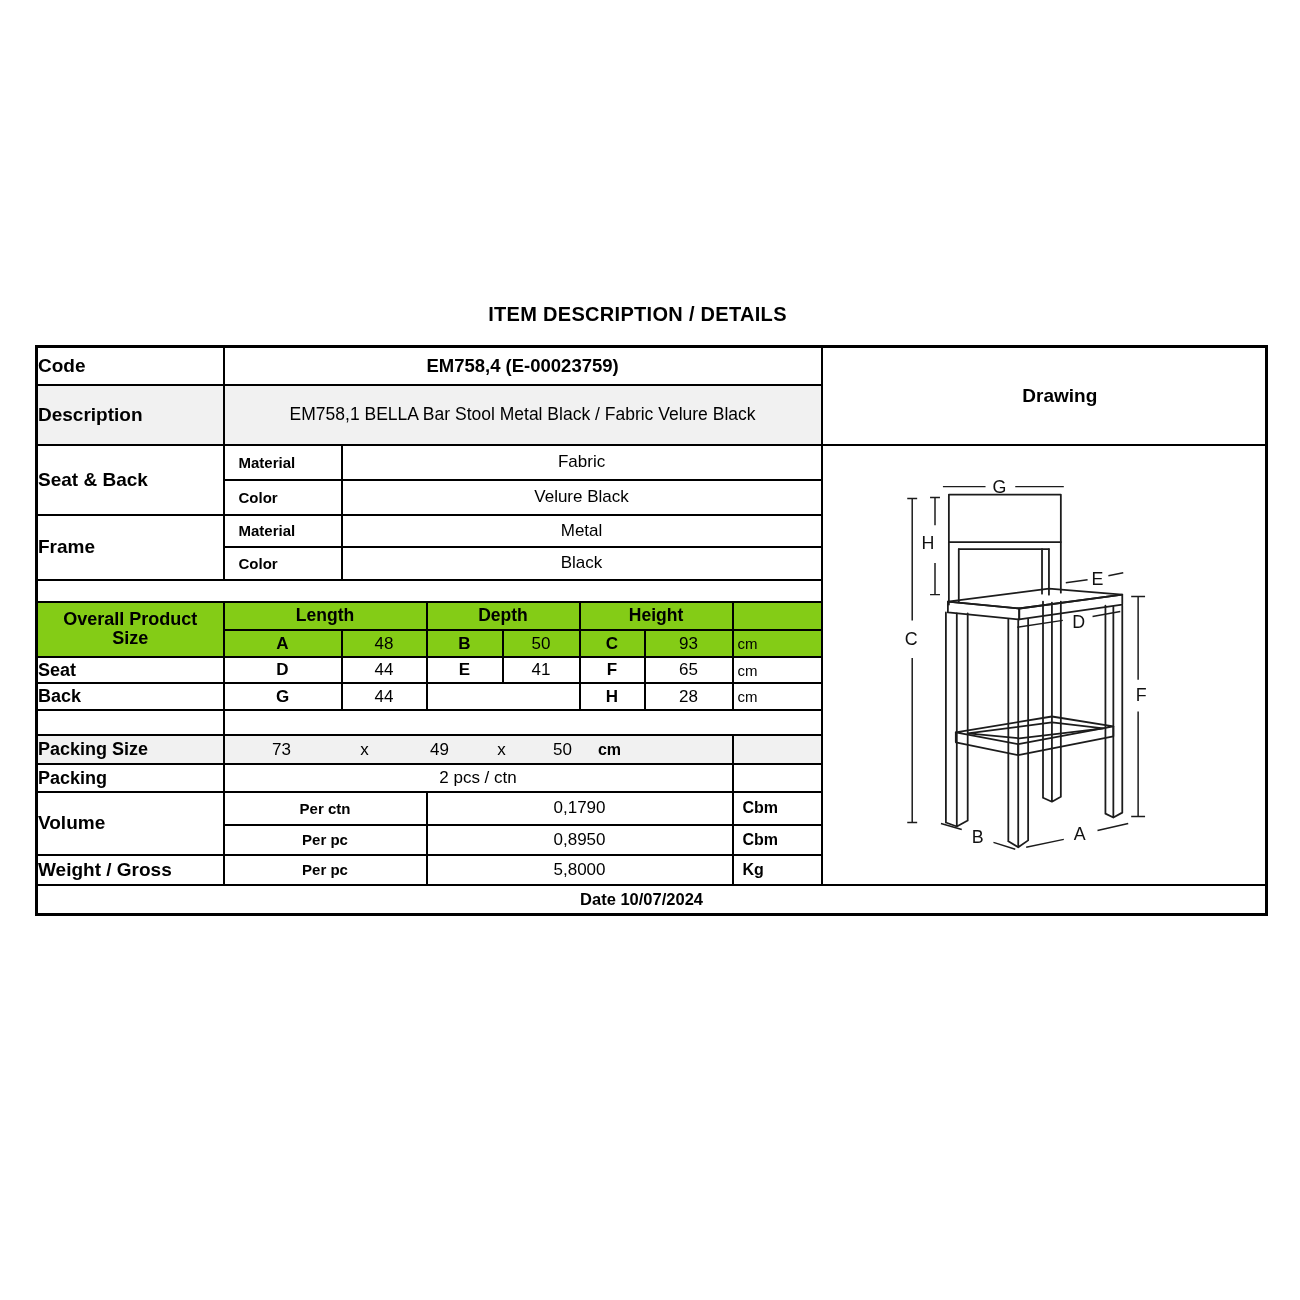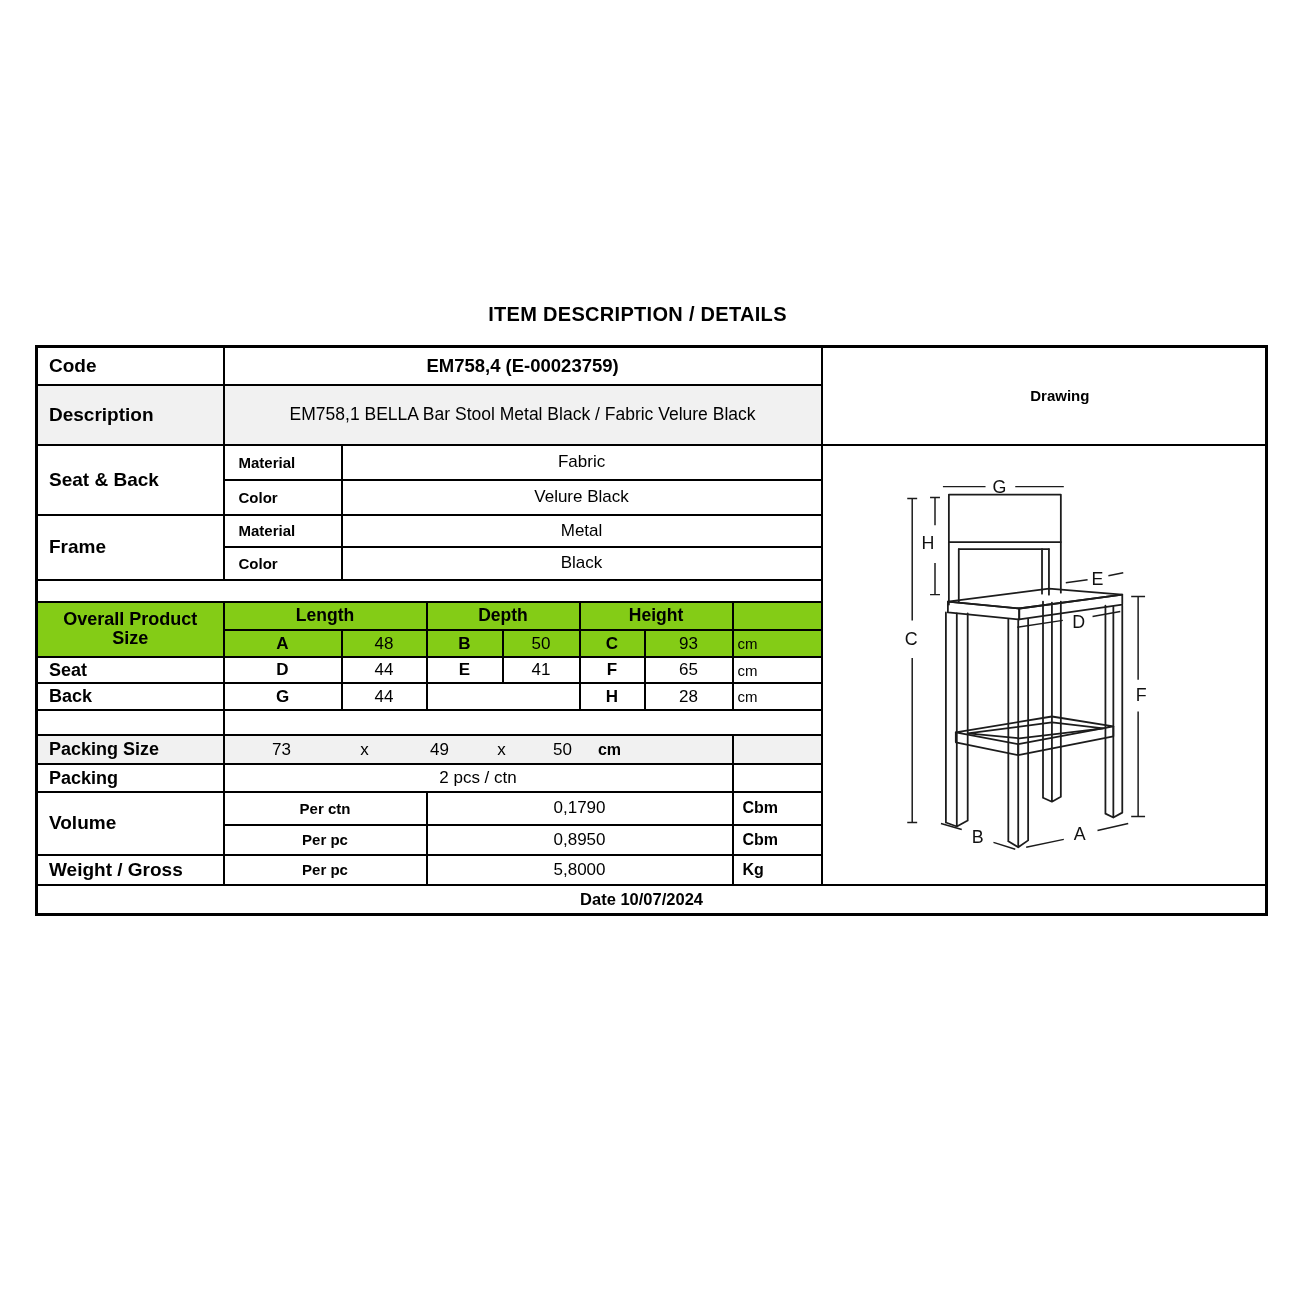--- a/index.html
+++ b/index.html
@@ -5,31 +5,31 @@
   html,body{margin:0;padding:0;background:#fff;}
   body{width:1300px;height:1300px;position:relative;font-family:"Liberation Sans",sans-serif;color:#000;}
   .page-title{position:absolute;left:35px;top:303px;width:1205px;text-align:center;
     font-size:20px;font-weight:bold;letter-spacing:.3px;}
   table.spec{position:absolute;left:35px;top:345px;width:1230px;border-collapse:collapse;
     table-layout:fixed;border:3px solid #000;}
   td{border:2px solid #000;padding:0;text-align:center;vertical-align:middle;
     font-size:17px;overflow:hidden;white-space:nowrap;}
   .yellow{background:#84cc16;}
   .gray{background:#f1f1f1;}
-  .lbl{font-weight:bold;text-align:left;padding-left:11px;font-size:19px;}
+  .lbl{font-weight:bold;text-align:left;padding-left:0;font-size:19px;}
   .sub{font-weight:bold;text-align:left;padding-left:14px;font-size:15px;}
   .b{font-weight:bold;}
   .f18{font-size:18.5px;}
   .desc{font-size:17.5px;}
   .hdr{font-weight:bold;font-size:17.5px;margin-left:48px;}
   .hdr2{font-weight:bold;font-size:18px;line-height:1.1;}
   .unit{text-align:left;padding-left:4px;font-size:15px;}
   .unitb{text-align:left;padding-left:9px;font-size:16px;font-weight:bold;}
   .datecell{font-weight:bold;font-size:16.5px;padding-right:20px;}
-  .drawhdr{font-weight:bold;font-size:15px;padding-left:32px;}
+  .drawhdr{font-weight:bold;font-size:19px;padding-left:32px;}
   .drawcell{vertical-align:top;padding:0;}
   .ps{position:relative;display:block;height:25px;}
   .ps span{position:absolute;top:50%;transform:translate(-50%,-50%);font-size:17px;}
   .ps .u{font-weight:bold;font-size:16px;}
 </style>
 </head>
 <body>
 
 <div class="page-title">ITEM DESCRIPTION / DETAILS</div>
 

